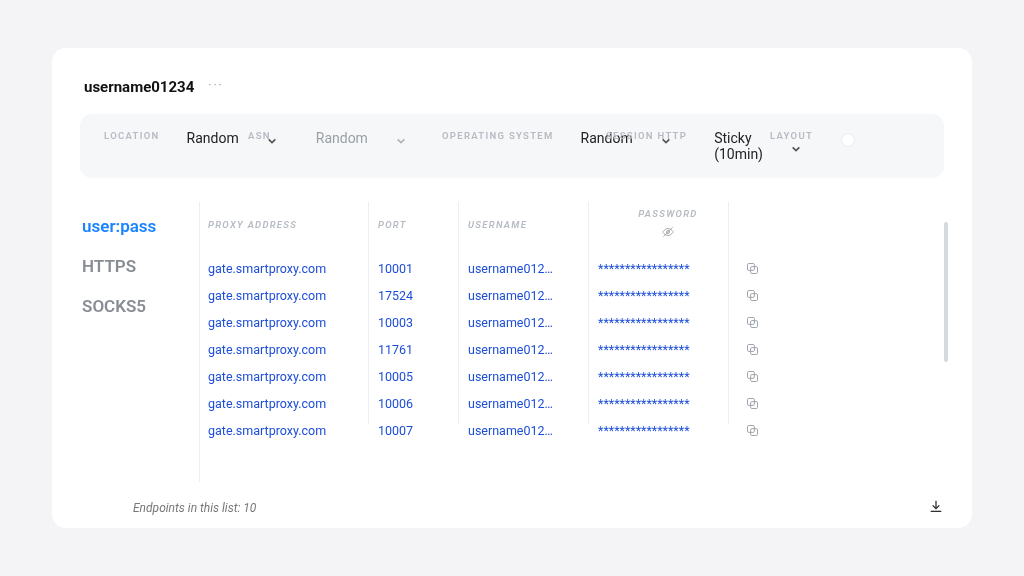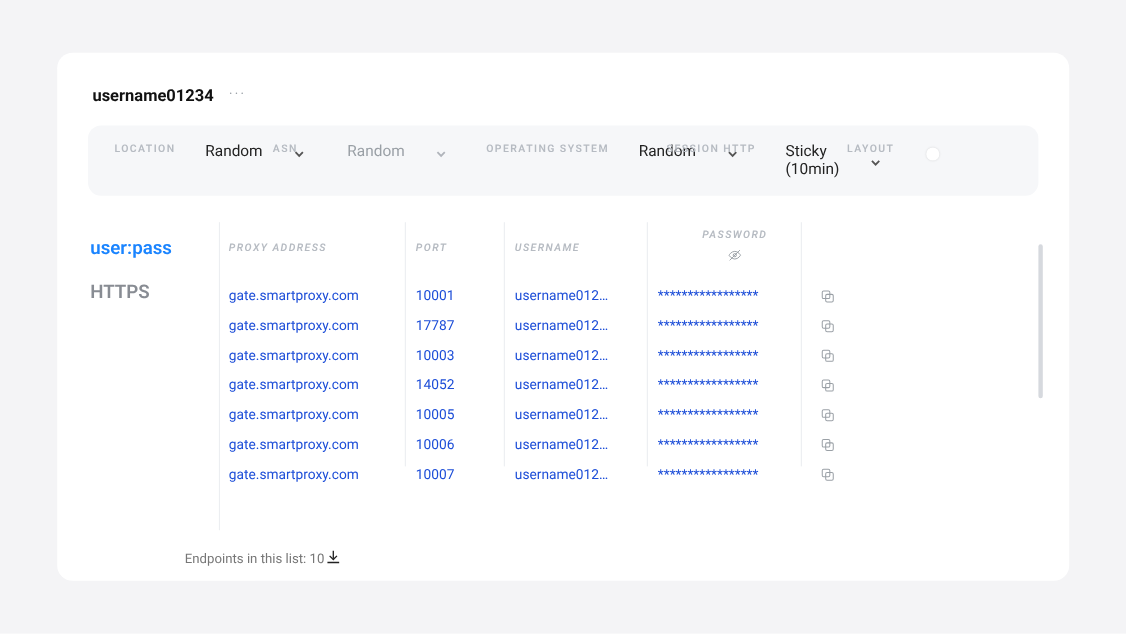--- a/index.html
+++ b/index.html
@@ -144,22 +144,22 @@
     width: 28px; display:flex; justify-content:center; cursor:pointer; color:#9aa0a6;
   }
   .copy-btn svg { width:15px; height:15px; stroke:#9aa0a6; fill:none; stroke-width:1.5; }
 
   
   .scroll-thumb {
     position:absolute; right:-4px; top:20px; width:4px; height:140px; background:#d6d9de; border-radius:3px;
   }
 
   .footer-row {
-    display:flex; justify-content:flex-start; align-items:center;
-    padding-top: 16px; margin-left:88px;
+    display:flex; justify-content:space-between; align-items:center;
+    padding-top: 16px; margin-left:53px;font-style:italic;
   }
   .count-line { font-size:12px; color:#777; }
   .download-btn { cursor:pointer; color:#222; }
   .download-btn svg { width:16px; height:16px; stroke:#222; fill:none; stroke-width:1.8; }
 
   
   .vline { position:absolute; top:0; bottom:58px; width:1px; background:#eceef1; }
 </style>
 </head>
 <body>
@@ -222,20 +222,21 @@
       </div>
     </div>
 
   </div>
 
   <div class="body">
 
     <div class="side-tabs">
       <div class="side-tab active">user:pass</div>
       <div class="side-tab">HTTPS</div>
+      <div class="side-tab">SOCKS5</div>
     </div>
 
     <div class="table-wrap" style="position:relative;">
 
       <div class="vline" style="left:160px"></div>
       <div class="vline" style="left:250px"></div>
       <div class="vline" style="left:380px"></div>
       <div class="vline" style="left:520px"></div>
 
       <div class="thead">
@@ -261,21 +262,21 @@
             <div>*****************</div>
             <div class="copy-btn">
               <svg viewBox="0 0 24 24">
                 <rect x="9" y="9" width="11" height="11" rx="2"></rect>
                 <rect x="4" y="4" width="11" height="11" rx="2"></rect>
               </svg>
             </div>
           </div>
           <div class="trow">
             <div>gate.smartproxy.com</div>
-            <div>17787</div>
+            <div>17524</div>
             <div class="td-trunc">username012…</div>
             <div>*****************</div>
             <div class="copy-btn">
               <svg viewBox="0 0 24 24">
                 <rect x="9" y="9" width="11" height="11" rx="2"></rect>
                 <rect x="4" y="4" width="11" height="11" rx="2"></rect>
               </svg>
             </div>
           </div>
           <div class="trow">
@@ -285,21 +286,21 @@
             <div>*****************</div>
             <div class="copy-btn">
               <svg viewBox="0 0 24 24">
                 <rect x="9" y="9" width="11" height="11" rx="2"></rect>
                 <rect x="4" y="4" width="11" height="11" rx="2"></rect>
               </svg>
             </div>
           </div>
           <div class="trow">
             <div>gate.smartproxy.com</div>
-            <div>14052</div>
+            <div>11761</div>
             <div class="td-trunc">username012…</div>
             <div>*****************</div>
             <div class="copy-btn">
               <svg viewBox="0 0 24 24">
                 <rect x="9" y="9" width="11" height="11" rx="2"></rect>
                 <rect x="4" y="4" width="11" height="11" rx="2"></rect>
               </svg>
             </div>
           </div>
           <div class="trow">

